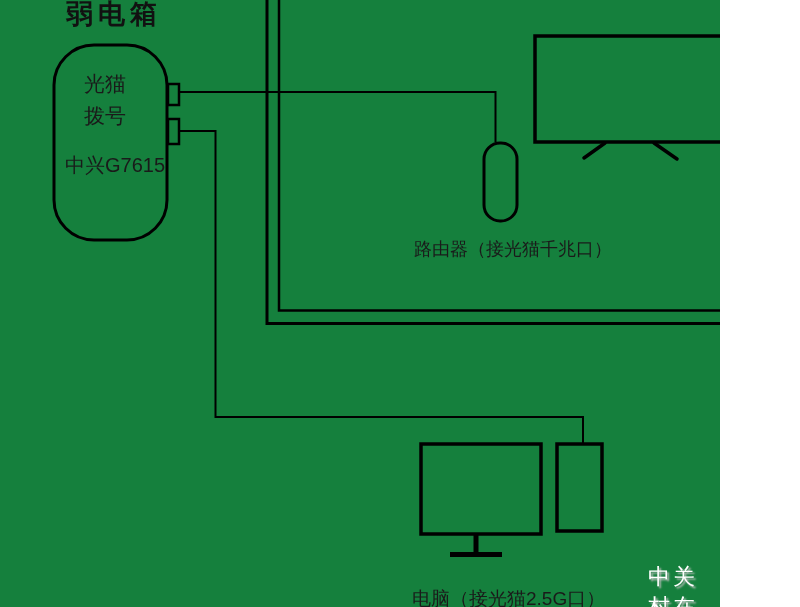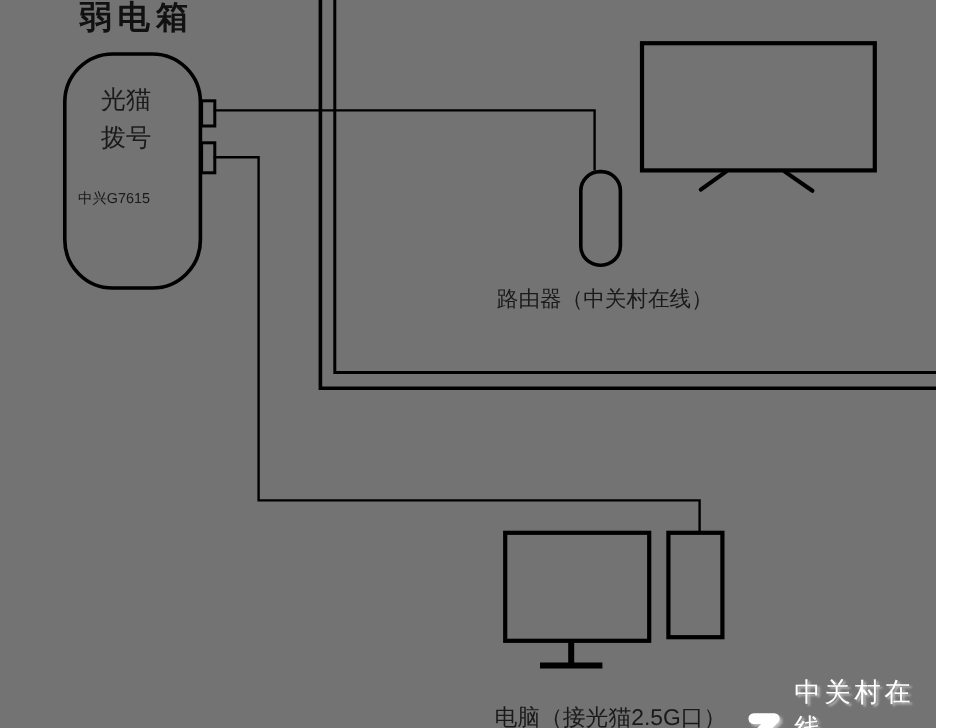--- a/index.html
+++ b/index.html
@@ -1,20 +1,20 @@
 <!DOCTYPE html>
 <html><head>
 <meta charset="utf-8">
 <style>
   html, body { margin: 0; padding: 0; background: #ffffff; }
   .stage {
     position: relative;
-    width: 780px;
+    width: 720px;
     height: 607px;
-    background: #737373;
+    background: #15803d;
     overflow: hidden;
     font-family: "Liberation Sans", "DejaVu Sans", sans-serif;
     color: #1a1a1a;
   }
   .art {
     position: absolute;
     left: 0; top: 0;
     width: 800px; height: 607px;
   }
   .art path, .art rect { stroke: #000000; fill: none; }
@@ -34,21 +34,21 @@
     letter-spacing: 5px; line-height: 28px;
     color: #111111;
   }
   .modem-text {
     left: 84px; top: 68px;
     font-size: 21px; line-height: 32px;
     color: #1a1a1a;
   }
   .modem-model {
     left: 65px; top: 153px;
-    font-size: 12px; line-height: 24px;
+    font-size: 20px; line-height: 24px;
     color: #1a1a1a;
   }
   .router-label {
     left: 414px; top: 238px;
     font-size: 18px; line-height: 22px;
   }
   .pc-label {
     left: 412px; top: 575px;
     font-size: 19px; line-height: 23px; margin-top: 12px;
   }
@@ -101,21 +101,21 @@
 
   <div class="label title">弱电箱</div>
 
   <div class="label modem-text">
     <div>光猫</div>
     <div>拨号</div>
   </div>
 
   <div class="label modem-model">中兴G7615</div>
 
-  <div class="label router-label">路由器（中关村在线）</div>
+  <div class="label router-label">路由器（接光猫千兆口）</div>
 
   <div class="label pc-label">电脑（接光猫2.5G口）</div>
 
   <div class="watermark">
     <svg class="wm-logo" viewBox="0 0 40 34" aria-hidden="true">
       <path d="M8 9 H27 L11 25 H31" fill="none" stroke="#ffffff" stroke-width="10" stroke-linecap="round" stroke-linejoin="round"></path>
     </svg>
     <span class="wm-text">中关村在线</span>
   </div>
 

